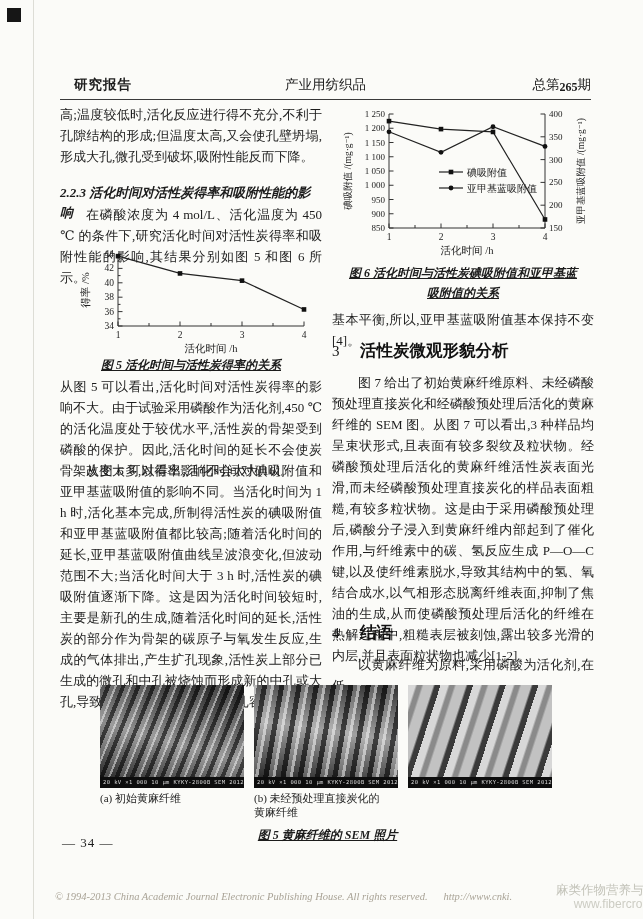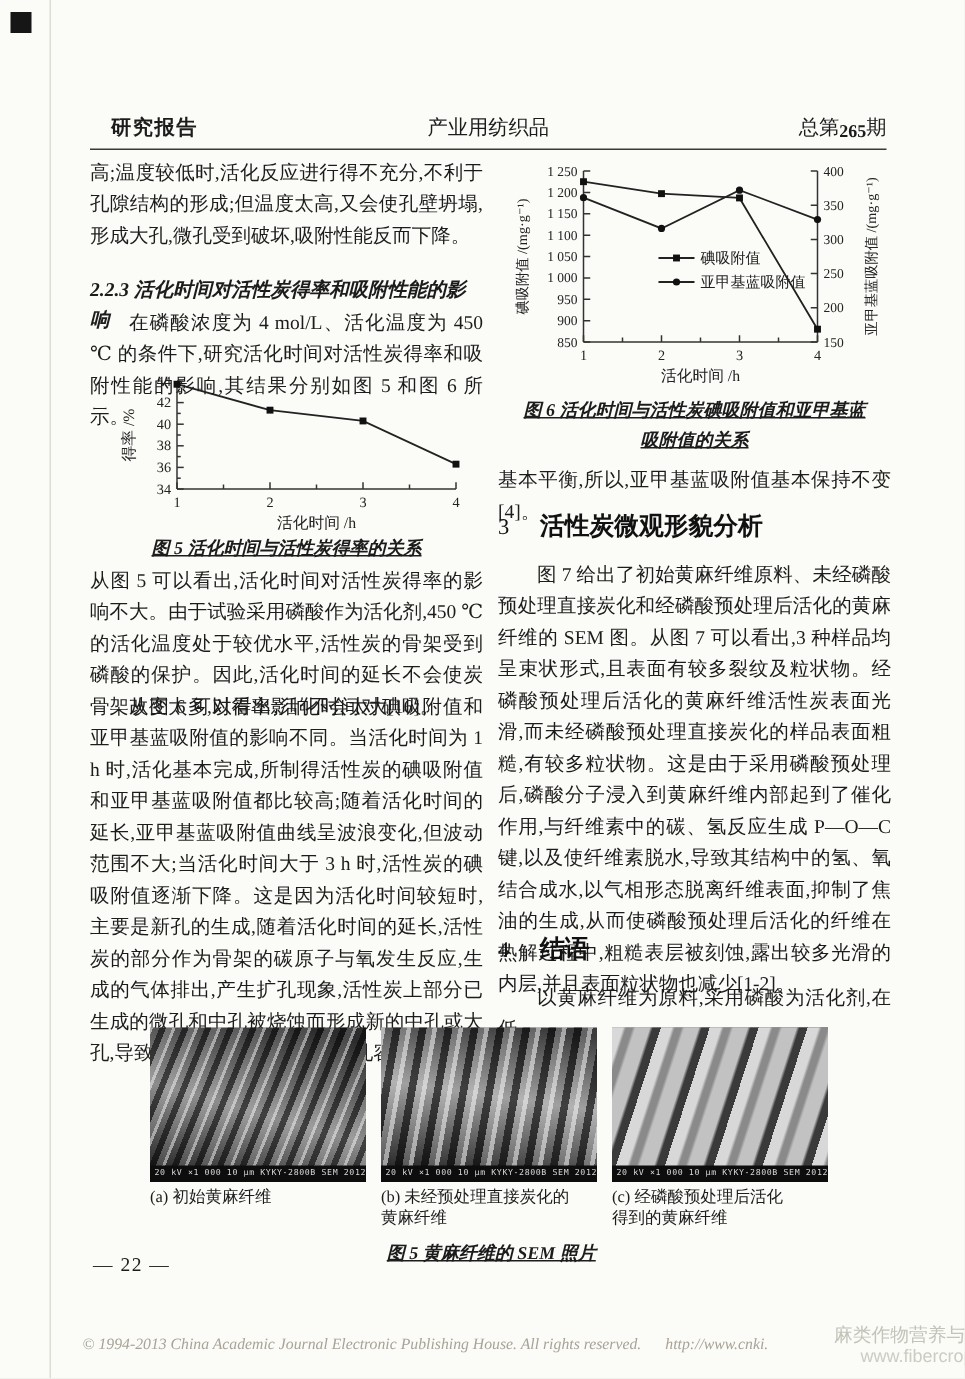--- a/index.html
+++ b/index.html
@@ -218,29 +218,25 @@
 
   <div class="sem-caps">
     <div>
       <span>(a) 初始黄麻纤维</span><br>
       <span></span>
     </div>
     <div>
       <span>(b) 未经预处理直接炭化的</span><br>
       <span>黄麻纤维</span>
     </div>
-    <div>
-      <span>(c) 经磷酸预处理后活化</span><br>
-      <span>得到的黄麻纤维</span>
-    </div>
   </div>
 
   <div class="figcap" style="left:100px;top:827px;width:455px;">图 5  黄麻纤维的 SEM 照片</div>
 
-  <div class="pagenum">— 22 —</div>
+  <div class="pagenum">— 34 —</div>
 
   <div class="footer">
     <span>© 1994-2013 China Academic Journal Electronic Publishing House. All rights reserved.</span><span class="url">http://www.cnki.</span>
   </div>
   <div class="watermark">
     <div class="w1">麻类作物营养与施肥网</div>
     <div class="w2">www.fibercrops.com</div>
   </div>
 
 </div>

